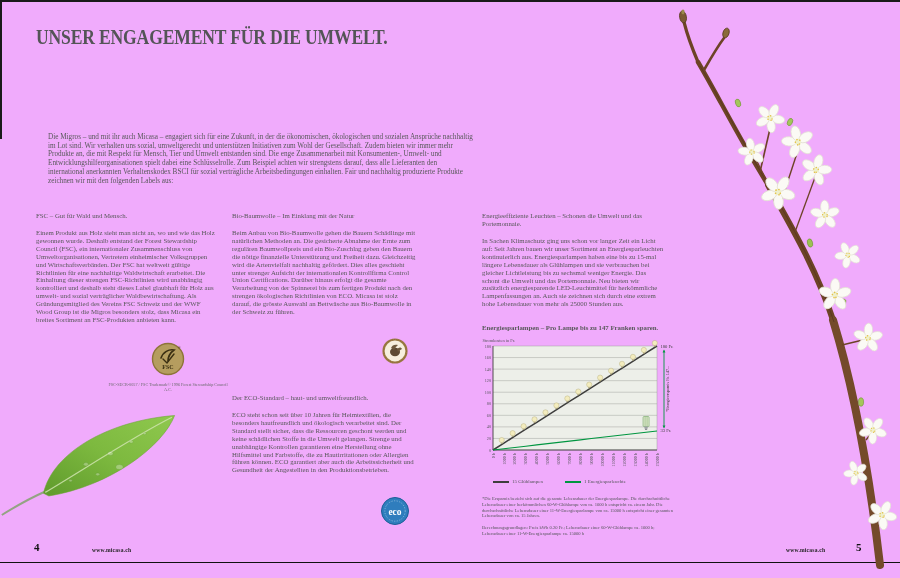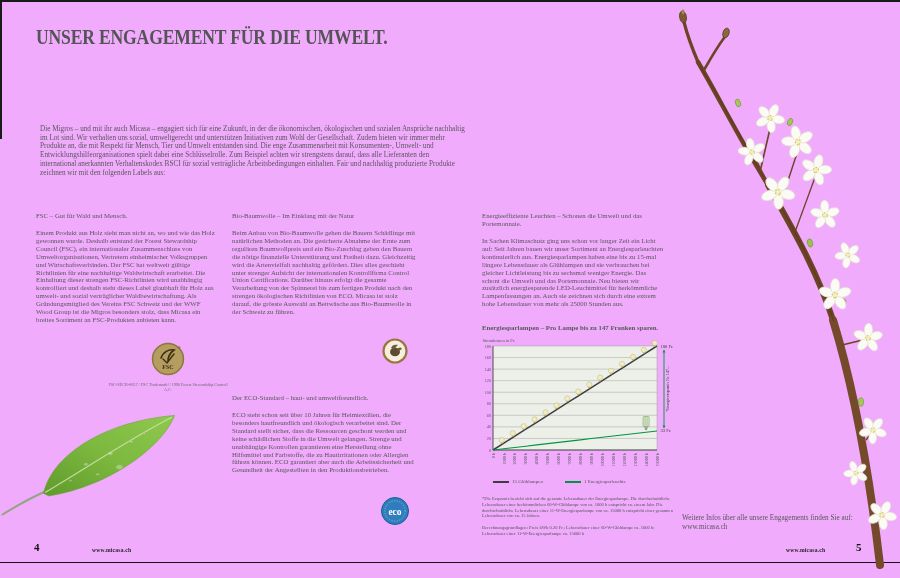--- a/index.html
+++ b/index.html
@@ -3,21 +3,21 @@
 <meta charset="utf-8">
 <style>
   html,body{margin:0;padding:0;background:#e8e8e8;}
   .page{position:relative;width:900px;height:578px;background:#f0abfc;overflow:hidden;
         font-family:Liberation Serif, serif;color:#58585a;}
   .edge-top{position:absolute;left:0;top:0;width:900px;height:2px;background:#1a1a1a;}
   .edge-left{position:absolute;left:0;top:0;width:1.5px;height:139px;background:#1a1a1a;}
   .edge-bottom{position:absolute;left:0;top:562px;width:900px;height:1.2px;background:#111;}
   h1.title{position:absolute;left:36px;top:26px;margin:0;font-size:20px;font-weight:bold;
         color:#545457;letter-spacing:-0.2px;transform:scaleX(.88);transform-origin:left top;white-space:nowrap;}
-  .intro{position:absolute;left:36px;top:121px;width:426px;margin:4px;font-size:7.2px;line-height:8.7px;}
+  .intro{position:absolute;left:36px;top:121px;width:426px;margin:12px;font-size:7.2px;line-height:8.7px;}
   .col{position:absolute;top:212px;}
   .col h2{margin:0;font-size:6.8px;font-weight:normal;line-height:8px;}
   .col p{margin:9px 0 0 0;font-size:6.8px;line-height:7.9px;}
   .col1{left:36px;width:182px;}
   .col2{left:232px;width:184px;}
   .col3{left:482px;width:200px;}
   .col3 h2, .col3 p{width:182px;}
   .chart-title{margin-top:16px;font-size:6.8px;font-weight:bold;width:196px;}
   .chart-svg{display:block;margin-top:6px;}
   .legend{display:flex;gap:22px;margin:6px 0 0 11px;align-items:center;}
@@ -266,19 +266,18 @@
       </span>
       <span class="legend-item">
         <span class="swatch" id="sw1" style="background: rgb(0, 150, 64);"></span>
         <span>1 Energiesparleuchte</span>
       </span>
     </div>
     <div class="footnote">*Die Ersparnis bezieht sich auf die gesamte Lebensdauer der Energiesparlampe. Die durchschnittliche Lebensdauer einer herkömmlichen 60-W-Glühlampe von ca. 1000 h entspricht ca. einem Jahr. Die durchschnittliche Lebensdauer einer 11-W-Energiesparlampe von ca. 15000 h entspricht einer gesamten Lebensdauer von ca. 15 Jahren.</div>
     <div class="calc">Berechnungsgrundlagen: Preis kWh 0.20 Fr.; Lebensdauer einer 60-W-Glühlampe ca. 1000 h; Lebensdauer einer 11-W-Energiesparlampe ca. 15000 h</div>
   </section>
 
-  <div class="more-info">Weitere Infos über alle unsere Engagements finden Sie auf: www.micasa.ch</div>
 
   <div class="pnum pnum-left">4</div>
   <div class="furl furl-left">www.micasa.ch</div>
   <div class="furl furl-right">www.micasa.ch</div>
   <div class="pnum pnum-right">5</div>
 </div>
 
 </body></html>

